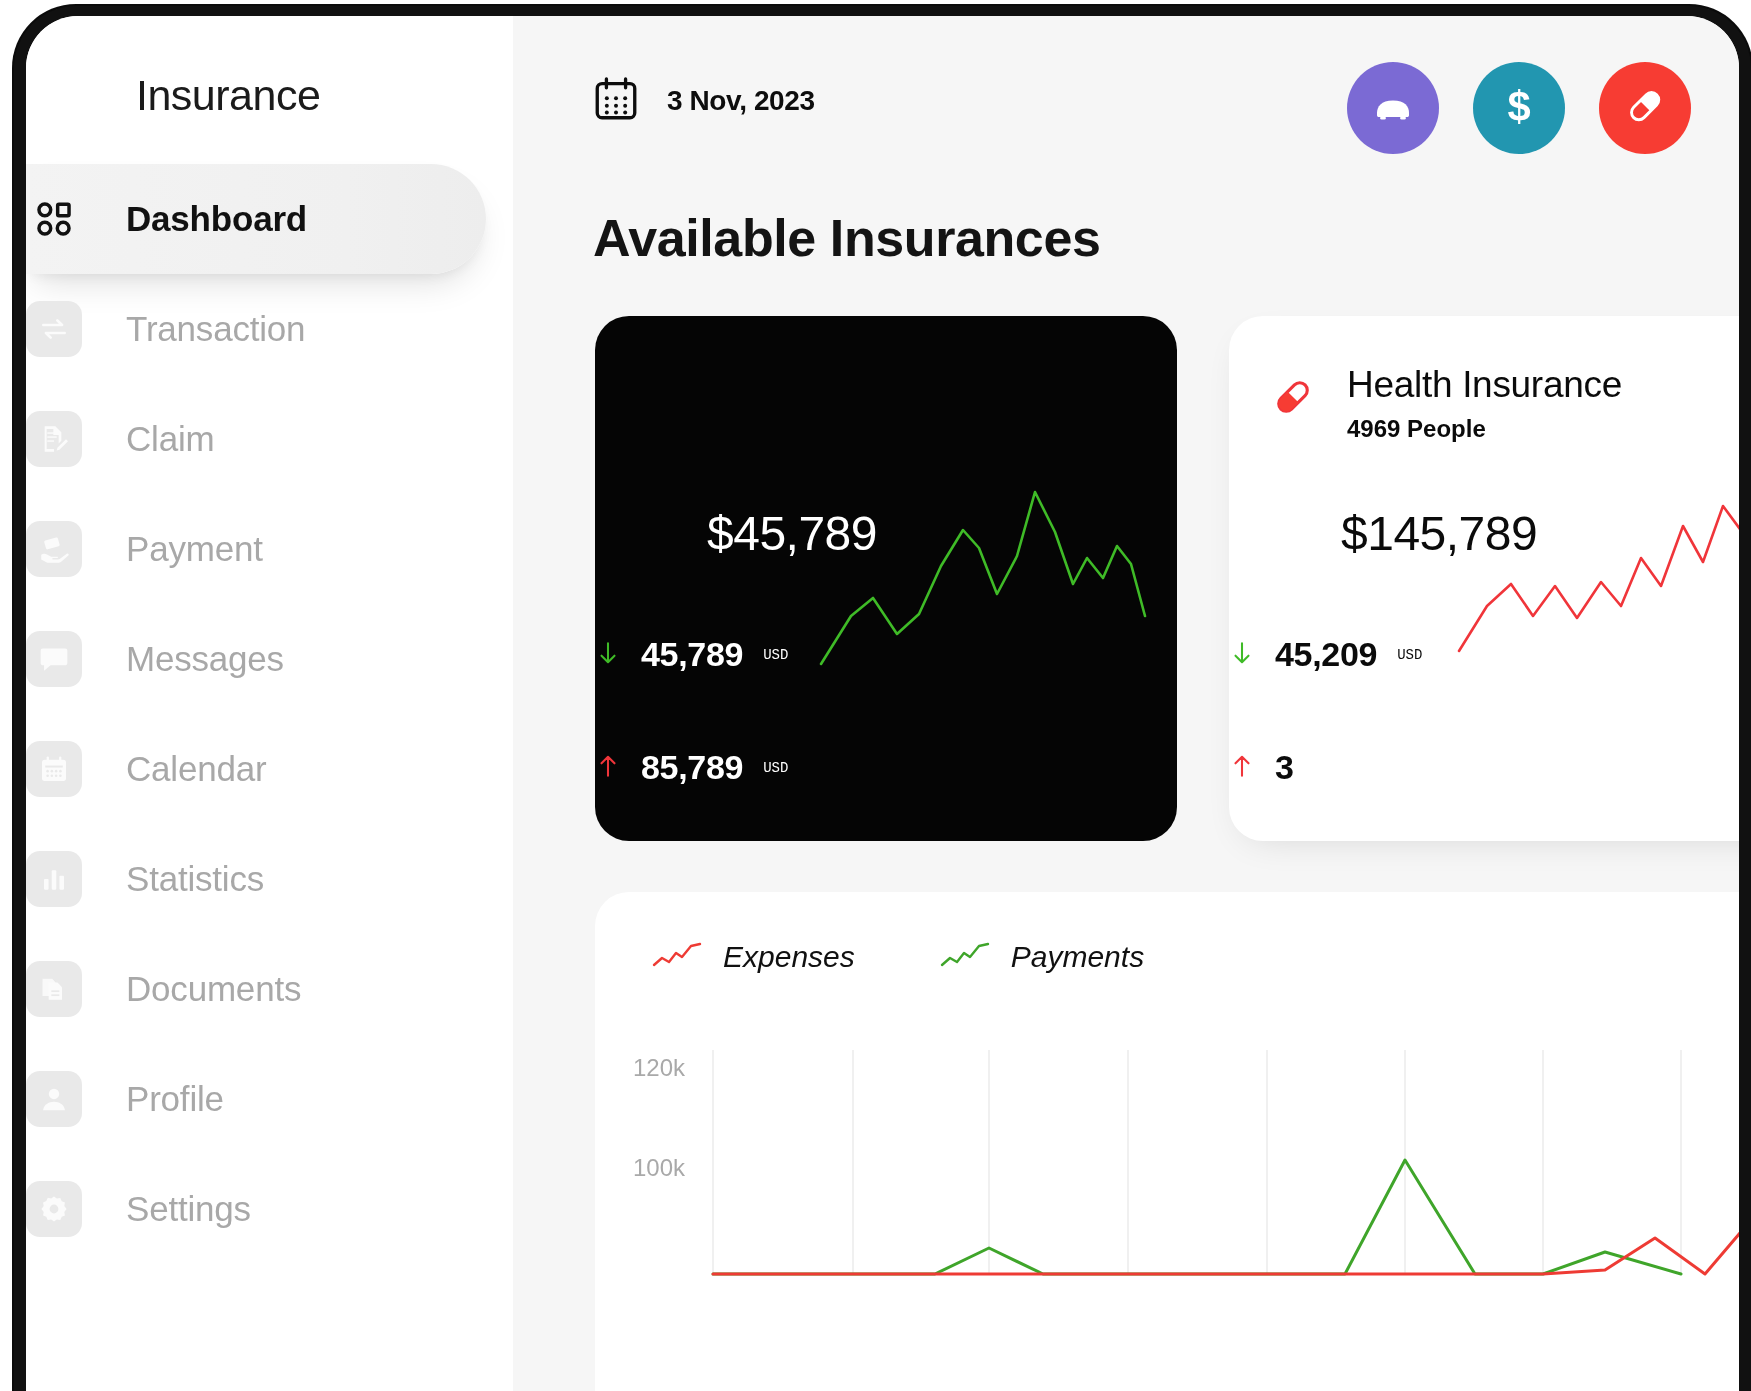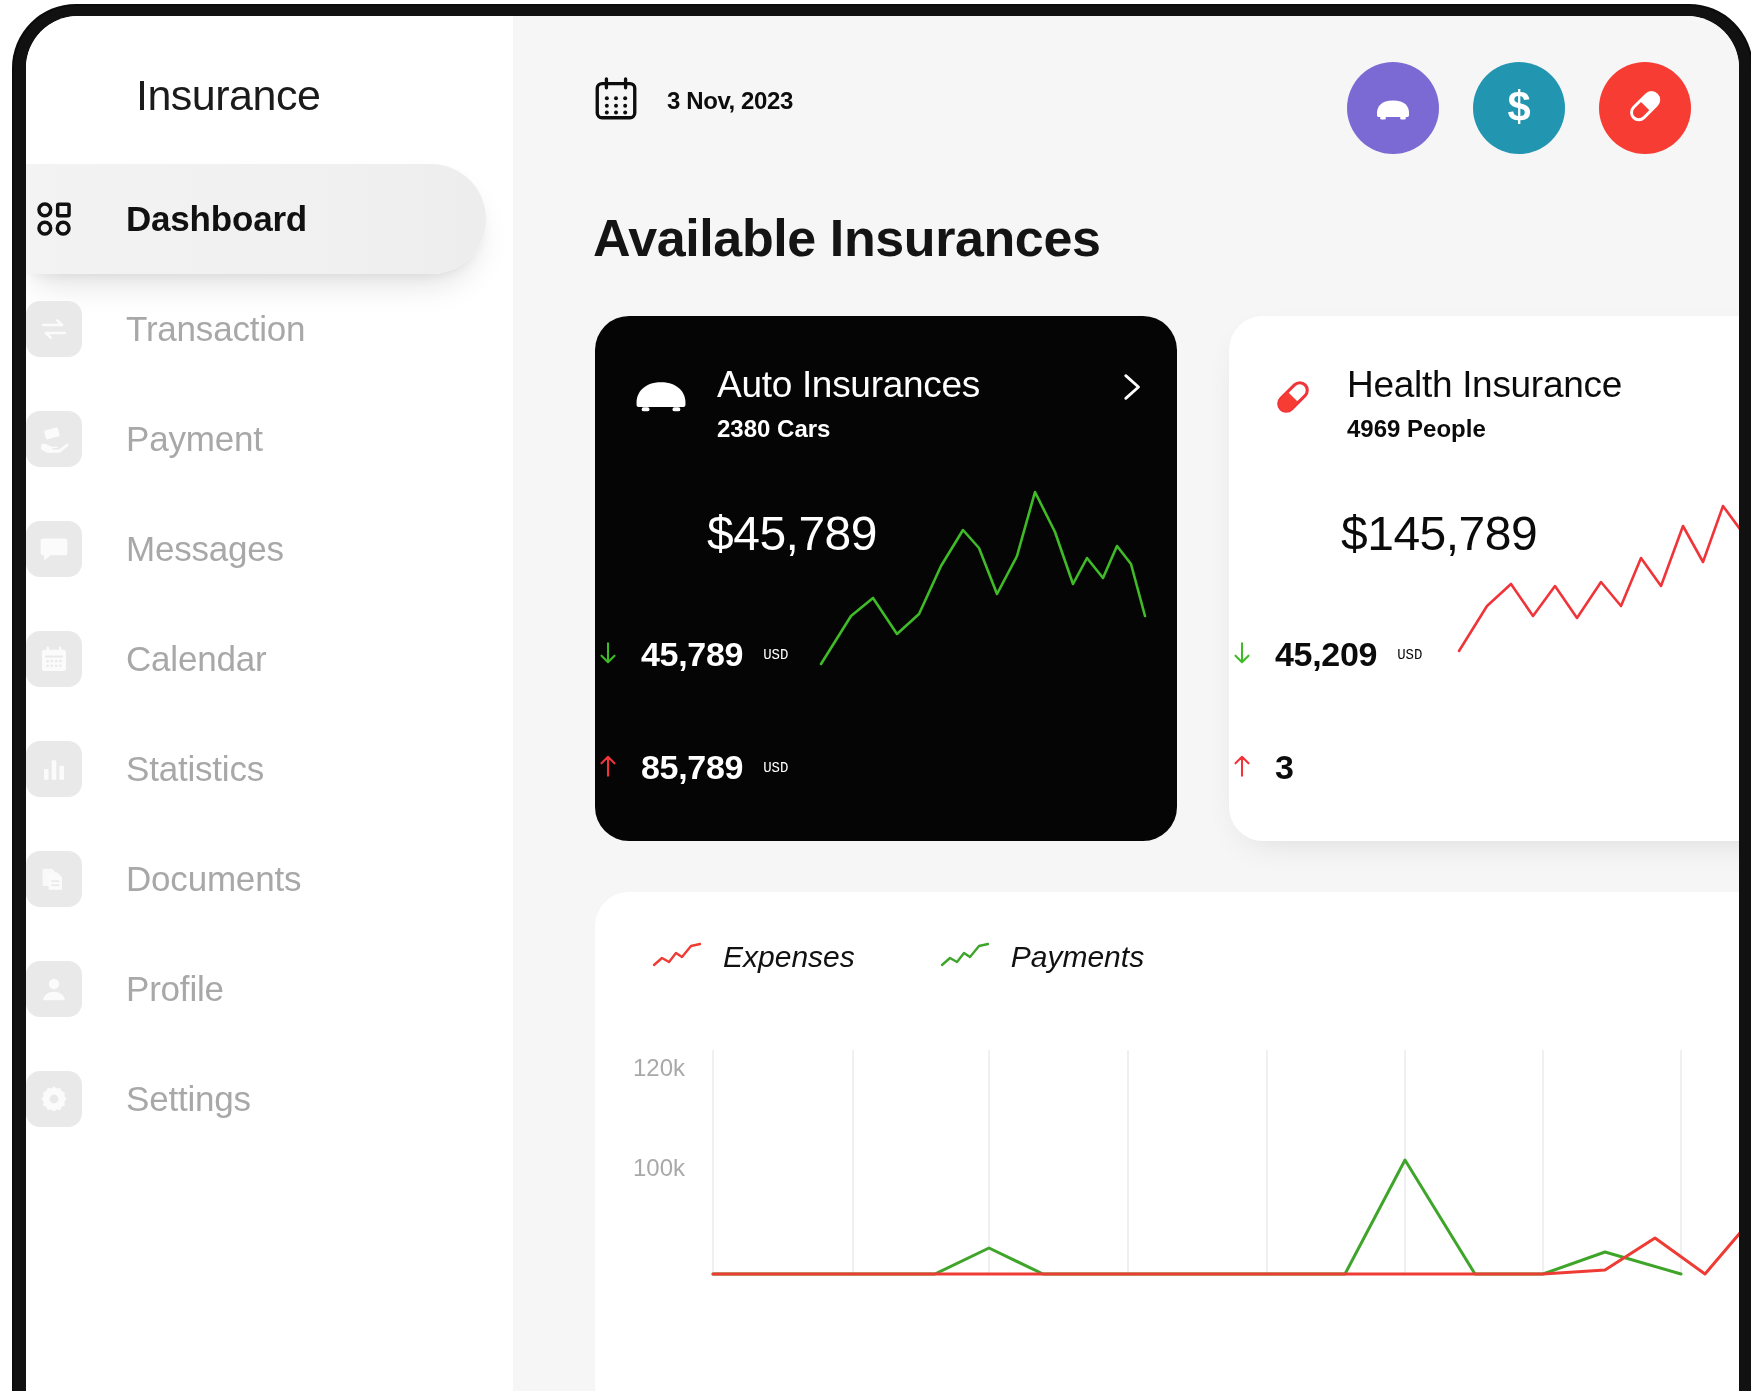--- a/index.html
+++ b/index.html
@@ -80,21 +80,21 @@
 
   #topbar {
     position:absolute; left:0; top:0;
     width:100%; height:160px;
   }
   #date-group {
     position:absolute; left:78px; top:58px;
     display:flex; align-items:center; gap:26px;
   }
   #date-text {
-    font-size:24px; font-weight:bold; color:#0d0d0d;
+    font-size:28px; font-weight:bold; color:#0d0d0d;
     letter-spacing:-0.4px;
   }
   #circle-btns {
     position:absolute; right:48px; top:46px;
     display:flex; gap:34px;
   }
   .circle-btn {
     width:92px; height:92px; border-radius:50%;
     display:flex; align-items:center; justify-content:center;
   }
@@ -192,20 +192,32 @@
       <div class="nav-item">
         <span class="ico">
           <svg width="32" height="32" viewBox="0 0 24 24" fill="none" stroke="#fbfbfb" stroke-width="2" stroke-linecap="round" stroke-linejoin="round">
             <path d="M4 9h14l-3.5-3.5"></path>
                 <path d="M20 15H6l3.5 3.5"></path>
           </svg>
         </span>
         <span class="nav-label">Transaction</span>
       </div>
 
+      <div class="nav-item">
+        <span class="ico">
+          <svg width="32" height="32" viewBox="0 0 24 24" fill="#fbfbfb">
+            <path d="M5 2.5h8l4.5 4.5v6.3l-2 2V9h-4V4.5H6.5v15H12v2H5z"></path>
+            <path d="M21 12.2l1.5 1.5-6.4 6.4-2.1.6.6-2.1z"></path>
+            <rect x="7" y="7" width="5" height="1.1"></rect>
+                <rect x="7" y="10" width="7" height="1.1"></rect>
+                <rect x="7" y="13" width="5" height="1.1"></rect>
+          </svg>
+        </span>
+        <span class="nav-label">Claim</span>
+      </div>
 
       <div class="nav-item">
         <span class="ico">
           <svg width="34" height="34" viewBox="0 0 24 24" fill="#fbfbfb">
             <path d="M3 16c1.6-1 3-.6 4.4.1l2.6 1.3h4.3c.7 0 .7 1-.1 1h-3.3v1h3.9c.9 0 1.5-.4 2.2-1l4-3.1c.8-.6 1.9.6 1.1 1.3l-4.6 4c-.9.8-1.8 1.1-3 1.1H8.3c-.8 0-1.3-.2-2-.6L3 19.4z"></path>
             <rect x="5.5" y="5" width="10" height="6.4" rx="1" transform="rotate(-16 10 8)"></rect>
           </svg>
         </span>
         <span class="nav-label">Payment</span>
       </div>
@@ -342,38 +354,20 @@
           </span>
         </div>
       </div>
     </div>
 
     <h2 id="section-title">Available Insurances</h2>
 
     <div id="cards">
 
       <article class="ins-card dark">
-        <div class="card-head">
-          <span class="chead-icon">
-            <svg width="60" height="44" viewBox="0 0 24 18" fill="#ffffff">
-              <path d="M2 12.4C2 8.6 5 4.2 12 4.2s10 4.4 10 8.2v1.1c0 .5-.4.8-.8.8H2.8c-.4 0-.8-.3-.8-.8z"></path>
-              <rect x="4.1" y="14.4" width="3.2" height="1.7" rx="0.8"></rect>
-              <rect x="16.7" y="14.4" width="3.2" height="1.7" rx="0.8"></rect>
-            </svg>
-          </span>
-          <div class="card-titles">
-            <div class="card-title">Auto Insurances</div>
-            <div class="card-sub">2380 Cars</div>
-          </div>
-          <span class="card-chevron">
-            <svg width="34" height="34" viewBox="0 0 24 24" fill="none" stroke="#ffffff" stroke-width="2" stroke-linecap="round" stroke-linejoin="round">
-              <path d="M9 4l9 8-9 8"></path>
-            </svg>
-          </span>
-        </div>
 
         <div class="card-amount">$45,789</div>
 
         <span class="card-spark">
           <svg width="360" height="215" viewBox="0 0 360 215">
             <polyline fill="none" stroke="#3fbb27" stroke-width="2.6" stroke-linejoin="round" stroke-linecap="round" points="10,198 40,150 62,132 86,168 108,148 130,100 152,64 168,82 186,128 206,90 224,26 244,66 262,118 276,92 292,112 306,80 320,98 334,150"></polyline>
           </svg>
         </span>
 
         <div class="card-stats">

